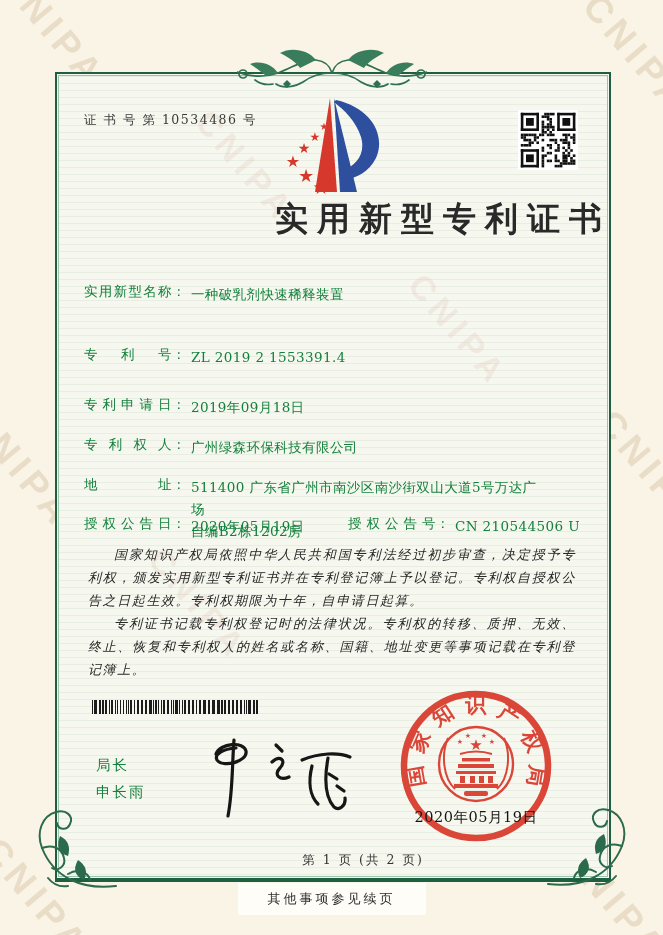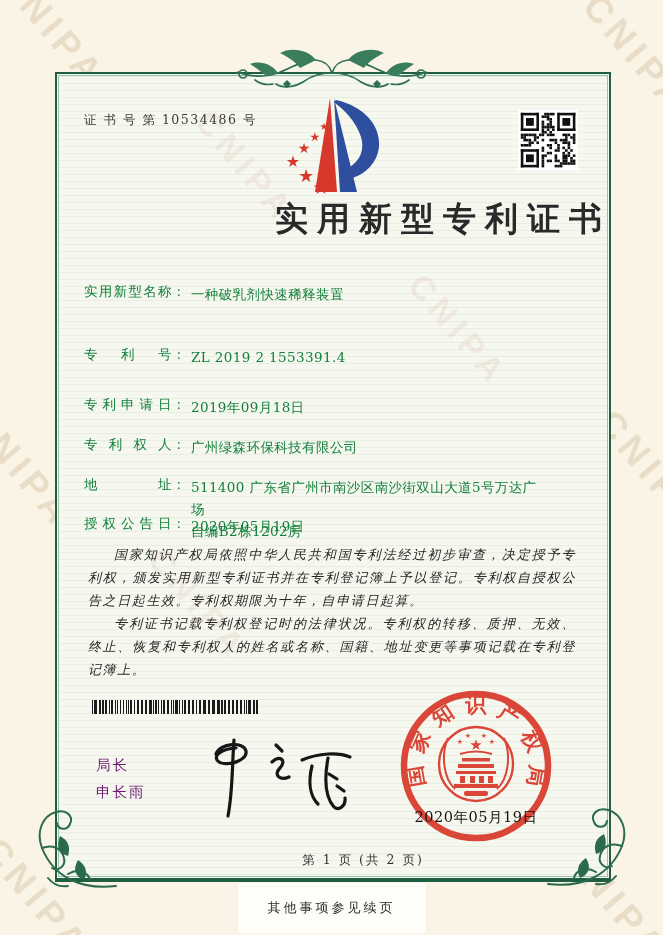--- a/index.html
+++ b/index.html
@@ -49,35 +49,35 @@
   .legal{
     left:88px;top:543px;width:488px;font-size:13px;line-height:23px;
     letter-spacing:1.6px;color:#272727;text-align:justify;font-style:italic;
   }
   .legal p{margin:0;text-indent:2em;}
 
   .barcode{left:92px;top:699px;width:170px;height:14px;}
 
   .signoff{
     left:96px;top:752px;font-family:"DejaVu Sans","Liberation Sans",sans-serif;
-    font-size:14.5px;color:#701a75;line-height:27px;letter-spacing:2px;
+    font-size:14.5px;color:#15803d;line-height:27px;letter-spacing:2px;
   }
   .signature{left:192px;top:728px;}
 
   .seal{left:398px;top:688px;width:156px;height:156px;}
   .seal svg{position:absolute;left:0;top:0;}
   .seal-date{
     position:absolute;left:0;top:120px;width:100%;text-align:center;
     font-size:14.5px;color:#151515;letter-spacing:.5px;font-family:"DejaVu Serif",serif;
   }
 
   .page-indicator{left:55px;width:616px;top:852px;text-align:center;font-size:12.5px;letter-spacing:2px;color:#333;}
   .continuation{
     left:50%;top:883px;transform:translateX(-50%);
-    background:#fefdf8;padding:16px 30px;font-size:13px;letter-spacing:3px;color:#2f2f2f;white-space:nowrap;
+    background:#fefdf8;padding:7px 30px;font-size:13px;letter-spacing:3px;color:#2f2f2f;white-space:nowrap;
   }
 
   .orn-corner-right{transform:scaleX(-1);}
   .qr-box{left:518px;top:110px;width:60px;height:60px;background:#fff;}
 </style>
 </head>
 <body>
 
 <div class="page">
 
@@ -310,20 +310,23 @@
   <div class="abs frow" style="top:436px;">
     <span class="flabel">专利权人</span><span class="fcolon">：</span><span class="fvalue">广州绿森环保科技有限公司</span>
   </div>
   <div class="abs frow" style="top:476px;">
     <span class="flabel">地址</span><span class="fcolon">：</span><span class="fvalue">511400 广东省广州市南沙区南沙街双山大道5号万达广场
 自编B2栋1202房</span>
   </div>
   <div class="abs frow" style="top:515px;">
     <span class="flabel">授权公告日</span><span class="fcolon">：</span><span class="fvalue">2020年05月19日</span>
   </div>
+  <div class="abs frow grant2" style="top:515px;">
+    <span class="flabel">授权公告号</span><span class="fcolon">：</span><span class="fvalue">CN 210544506 U</span>
+  </div>
 
   <div class="abs legal">
     <p>国家知识产权局依照中华人民共和国专利法经过初步审查，决定授予专利权，颁发实用新型专利证书并在专利登记簿上予以登记。专利权自授权公告之日起生效。专利权期限为十年，自申请日起算。</p>
     <p>专利证书记载专利权登记时的法律状况。专利权的转移、质押、无效、终止、恢复和专利权人的姓名或名称、国籍、地址变更等事项记载在专利登记簿上。</p>
   </div>
 
   <div class="abs barcode">
     <svg id="barcode-svg" width="170" height="14" viewBox="0 0 170 14">
         <rect x="0" y="0" width="1" height="14" fill="#1c1c1c"></rect>
         <rect x="2" y="0" width="3" height="14" fill="#1c1c1c"></rect>

